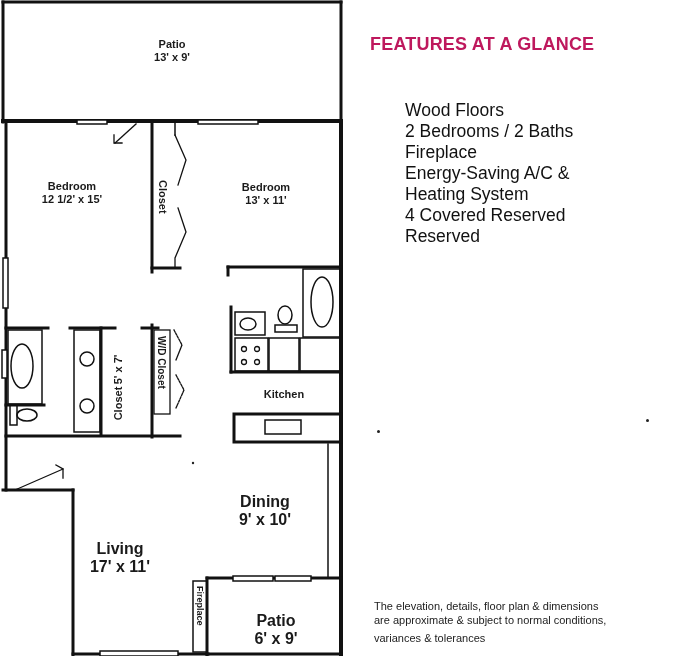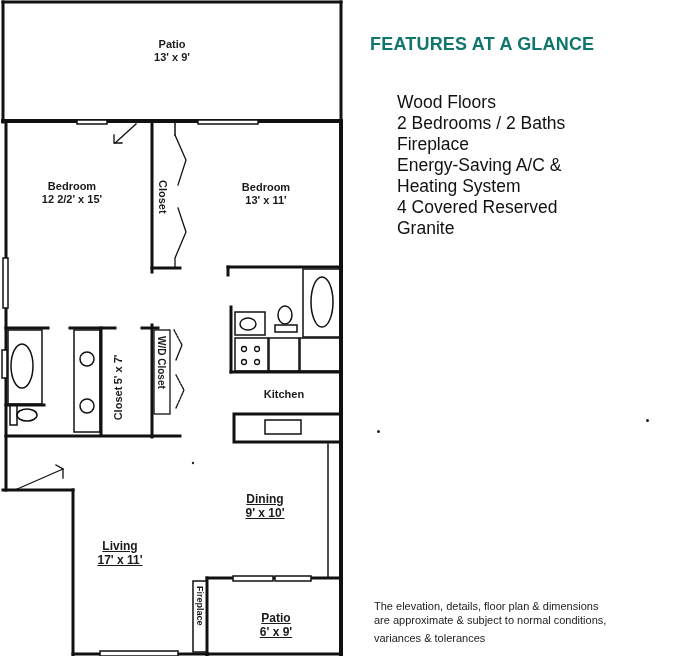--- a/index.html
+++ b/index.html
@@ -1,24 +1,24 @@
 <!DOCTYPE html>
 <html><head>
 <meta charset="utf-8">
 <style>
   html, body { margin: 0; padding: 0; background: #ffffff; }
   body { width: 691px; height: 656px; position: relative; overflow: hidden; font-family: "Liberation Sans", sans-serif; color: #111; }
   #plan { position: absolute; left: 0; top: 0; }
   .lbl { position: absolute; text-align: center; font-family: "Liberation Sans", sans-serif; font-weight: bold; color: #1a1a1a; line-height: 1.15; transform: translateX(-50%); white-space: nowrap; }
   .lbl-sm { font-size: 11px; }
-  .lbl-md { font-size: 12px; text-decoration: underline; }
+  .lbl-md { font-size: 16px; }
   .vlbl { position: absolute; font-family: "Liberation Sans", sans-serif; font-weight: bold; color: #1a1a1a; font-size: 11px; writing-mode: vertical-rl; white-space: nowrap; line-height: 1; }
   .flip { transform: rotate(180deg); }
-  #features-title { position: absolute; left: 370px; top: 34px; font-size: 18px; font-weight: bold; letter-spacing: 0.2px; color: #0f766e; white-space: nowrap; }
-  #features-list { position: absolute; left: 389px; top: 84px; margin: 8px; padding: 0; list-style: none; font-size: 17.5px; line-height: 21px; color: #111; }
+  #features-title { position: absolute; left: 370px; top: 34px; font-size: 18px; font-weight: bold; letter-spacing: 0.2px; color: #be185d; white-space: nowrap; }
+  #features-list { position: absolute; left: 389px; top: 84px; margin: 16px; padding: 0; list-style: none; font-size: 17.5px; line-height: 21px; color: #111; }
   #features-list li { white-space: nowrap; }
   #disclaimer { position: absolute; left: 374px; top: 599px; width: 320px; font-size: 11px; line-height: 14px; color: #222; }
   #disclaimer .line3 { display: block; margin-top: 4px; }
   .dot { position: absolute; width: 3px; height: 3px; background: #222; border-radius: 50%; }
 </style>
 </head>
 <body>
 
 <svg id="plan" width="352" height="656" viewBox="0 0 352 656" xmlns="http://www.w3.org/2000/svg">
   <g stroke="#111" fill="none" stroke-linecap="square">
@@ -127,21 +127,21 @@
   </g>
   <circle cx="193" cy="463" r="1.2" fill="#222"></circle>
 </svg>
 
 <div class="lbl lbl-sm" style="left:172px; top:38px;">
   <div>Patio</div>
   <div>13' x 9'</div>
 </div>
 <div class="lbl lbl-sm" style="left:72px; top:180px;">
   <div>Bedroom</div>
-  <div>12 2/2' x 15'</div>
+  <div>12 1/2' x 15'</div>
 </div>
 <div class="lbl lbl-sm" style="left:266px; top:181px;">
   <div>Bedroom</div>
   <div>13' x 11'</div>
 </div>
 <div class="vlbl" style="left:157px; top:180px;">Closet</div>
 <div class="vlbl flip" style="left:113px; top:355px; display:flex; gap:2px;">
   <span>Closet</span>
   <span>5' x 7'</span>
 </div>
@@ -162,21 +162,21 @@
 </div>
 
 <div id="features-title">FEATURES AT A GLANCE</div>
 <ul id="features-list">
   <li>Wood Floors</li>
   <li>2 Bedrooms / 2 Baths</li>
   <li>Fireplace</li>
   <li>Energy-Saving A/C &amp;</li>
   <li>Heating System</li>
   <li>4 Covered Reserved</li>
-  <li>Granite</li>
+  <li>Reserved</li>
 </ul>
 
 <div class="dot" style="left:377px; top:430px;"></div>
 <div class="dot" style="left:646px; top:419px;"></div>
 
 <div id="disclaimer">
   <span style="display:block;">The elevation, details, floor plan &amp; dimensions</span>
   <span style="display:block;">are approximate &amp; subject to normal conditions,</span>
   <span class="line3">variances &amp; tolerances</span>
 </div>

